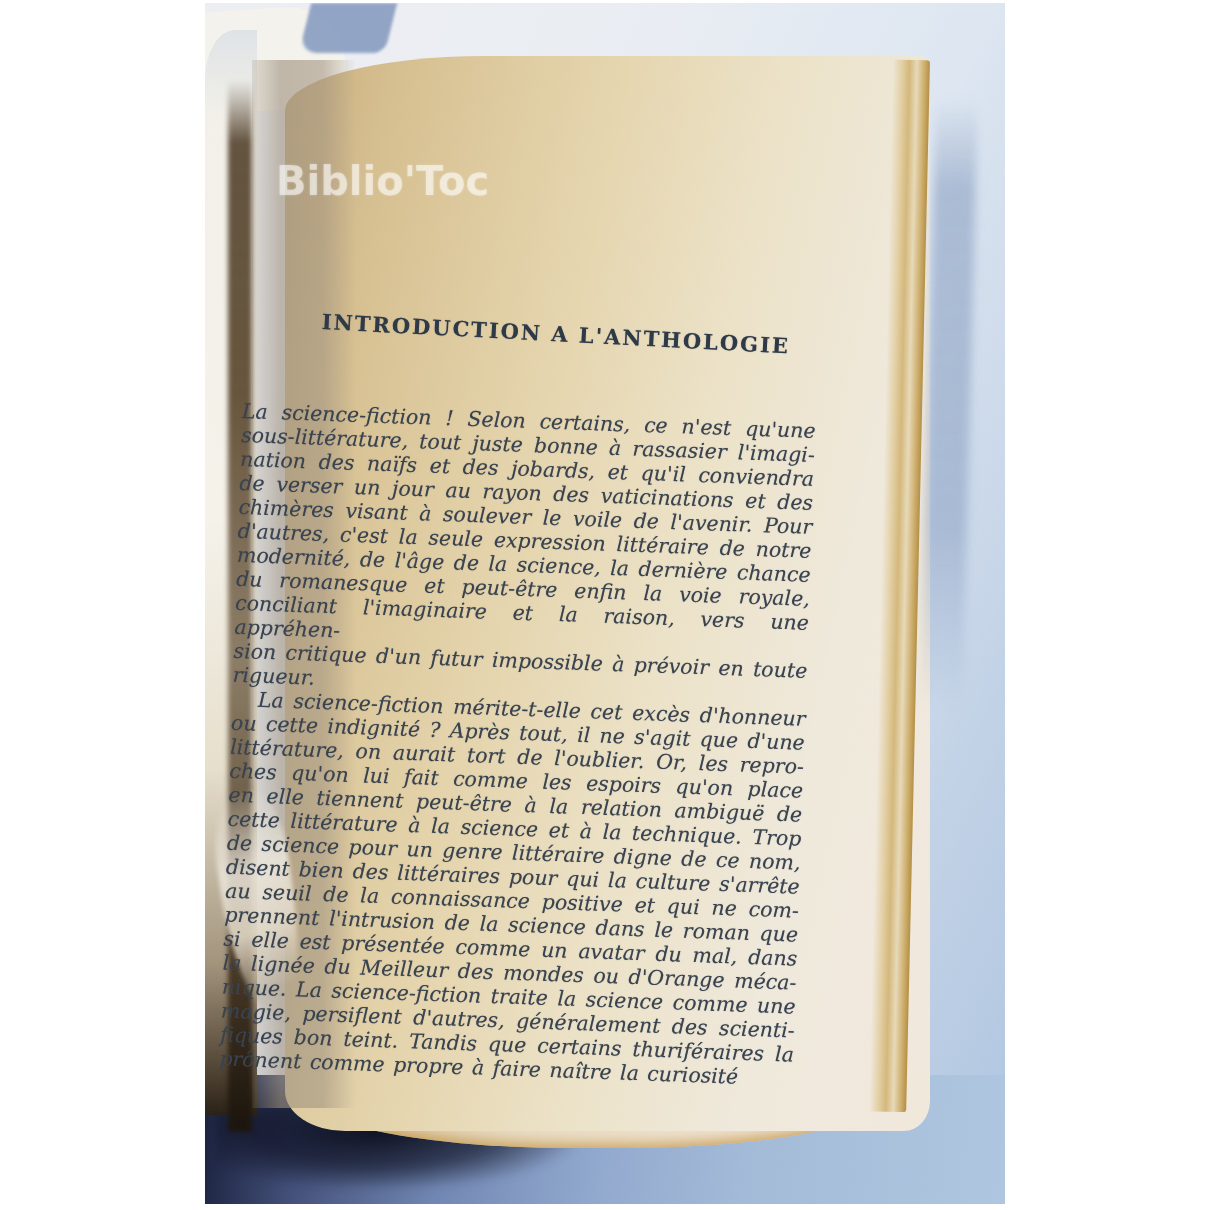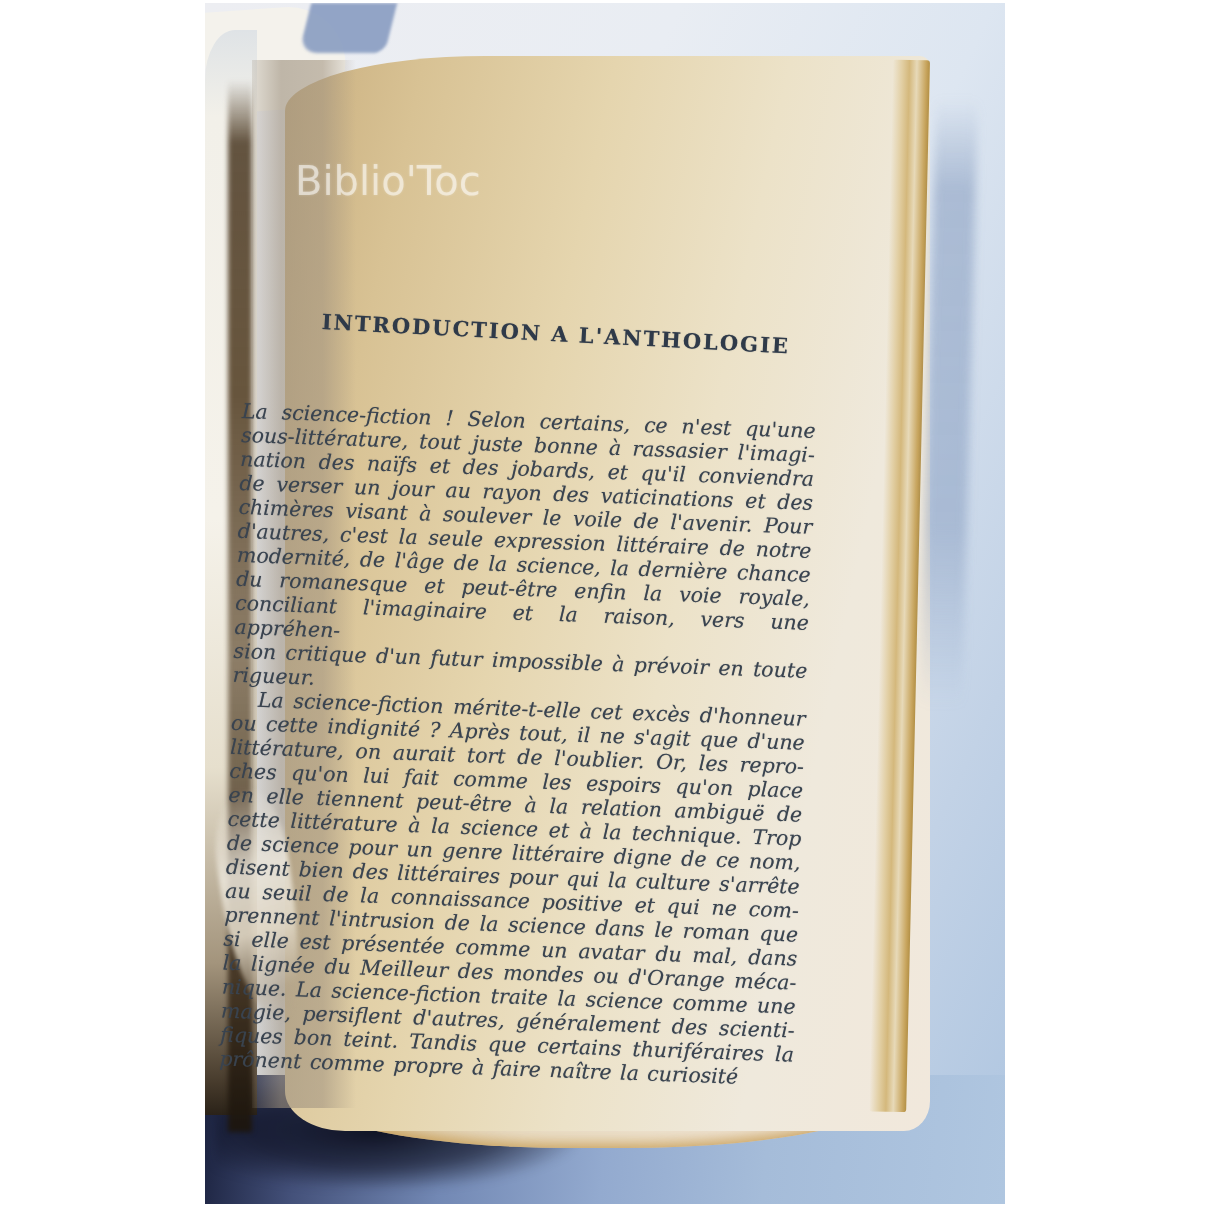--- a/index.html
+++ b/index.html
@@ -44,21 +44,21 @@
   .page-title{position:relative;margin-top:14px;text-align:center;white-space:nowrap;
     transform:rotate(1deg) translateX(24px);
     font-size:21px;font-weight:600;letter-spacing:2px;color:#2f3a49;
     text-shadow:0 0 1px rgba(47,58,73,0.55);}
   .body-text{position:relative;margin-top:64px;font-style:italic;font-size:20.5px;line-height:24px;
     word-spacing:2px;text-shadow:0 0 1px rgba(57,67,79,0.5);}
   .body-text .line{position:relative;text-align:justify;text-align-last:justify;}
   .body-text .line.last{text-align-last:left;}
   .body-text .line.indent{text-indent:26px;}
 
-  .watermark{left:90px;top:155px;font-family:"DejaVu Sans", sans-serif;font-weight:normal;
+  .watermark{left:71px;top:155px;font-family:"DejaVu Sans", sans-serif;font-weight:bold;
     font-size:40px;letter-spacing:0;color:rgba(255,255,255,0.52);
     text-shadow:0 0 3px rgba(255,255,255,0.25);white-space:nowrap;text-align:right;}
 </style>
 </head>
 <body>
 
 <div class="canvas">
   <div class="photo">
     <div class="table-surface"></div>
     <div class="book-bottom-shadow"></div>

